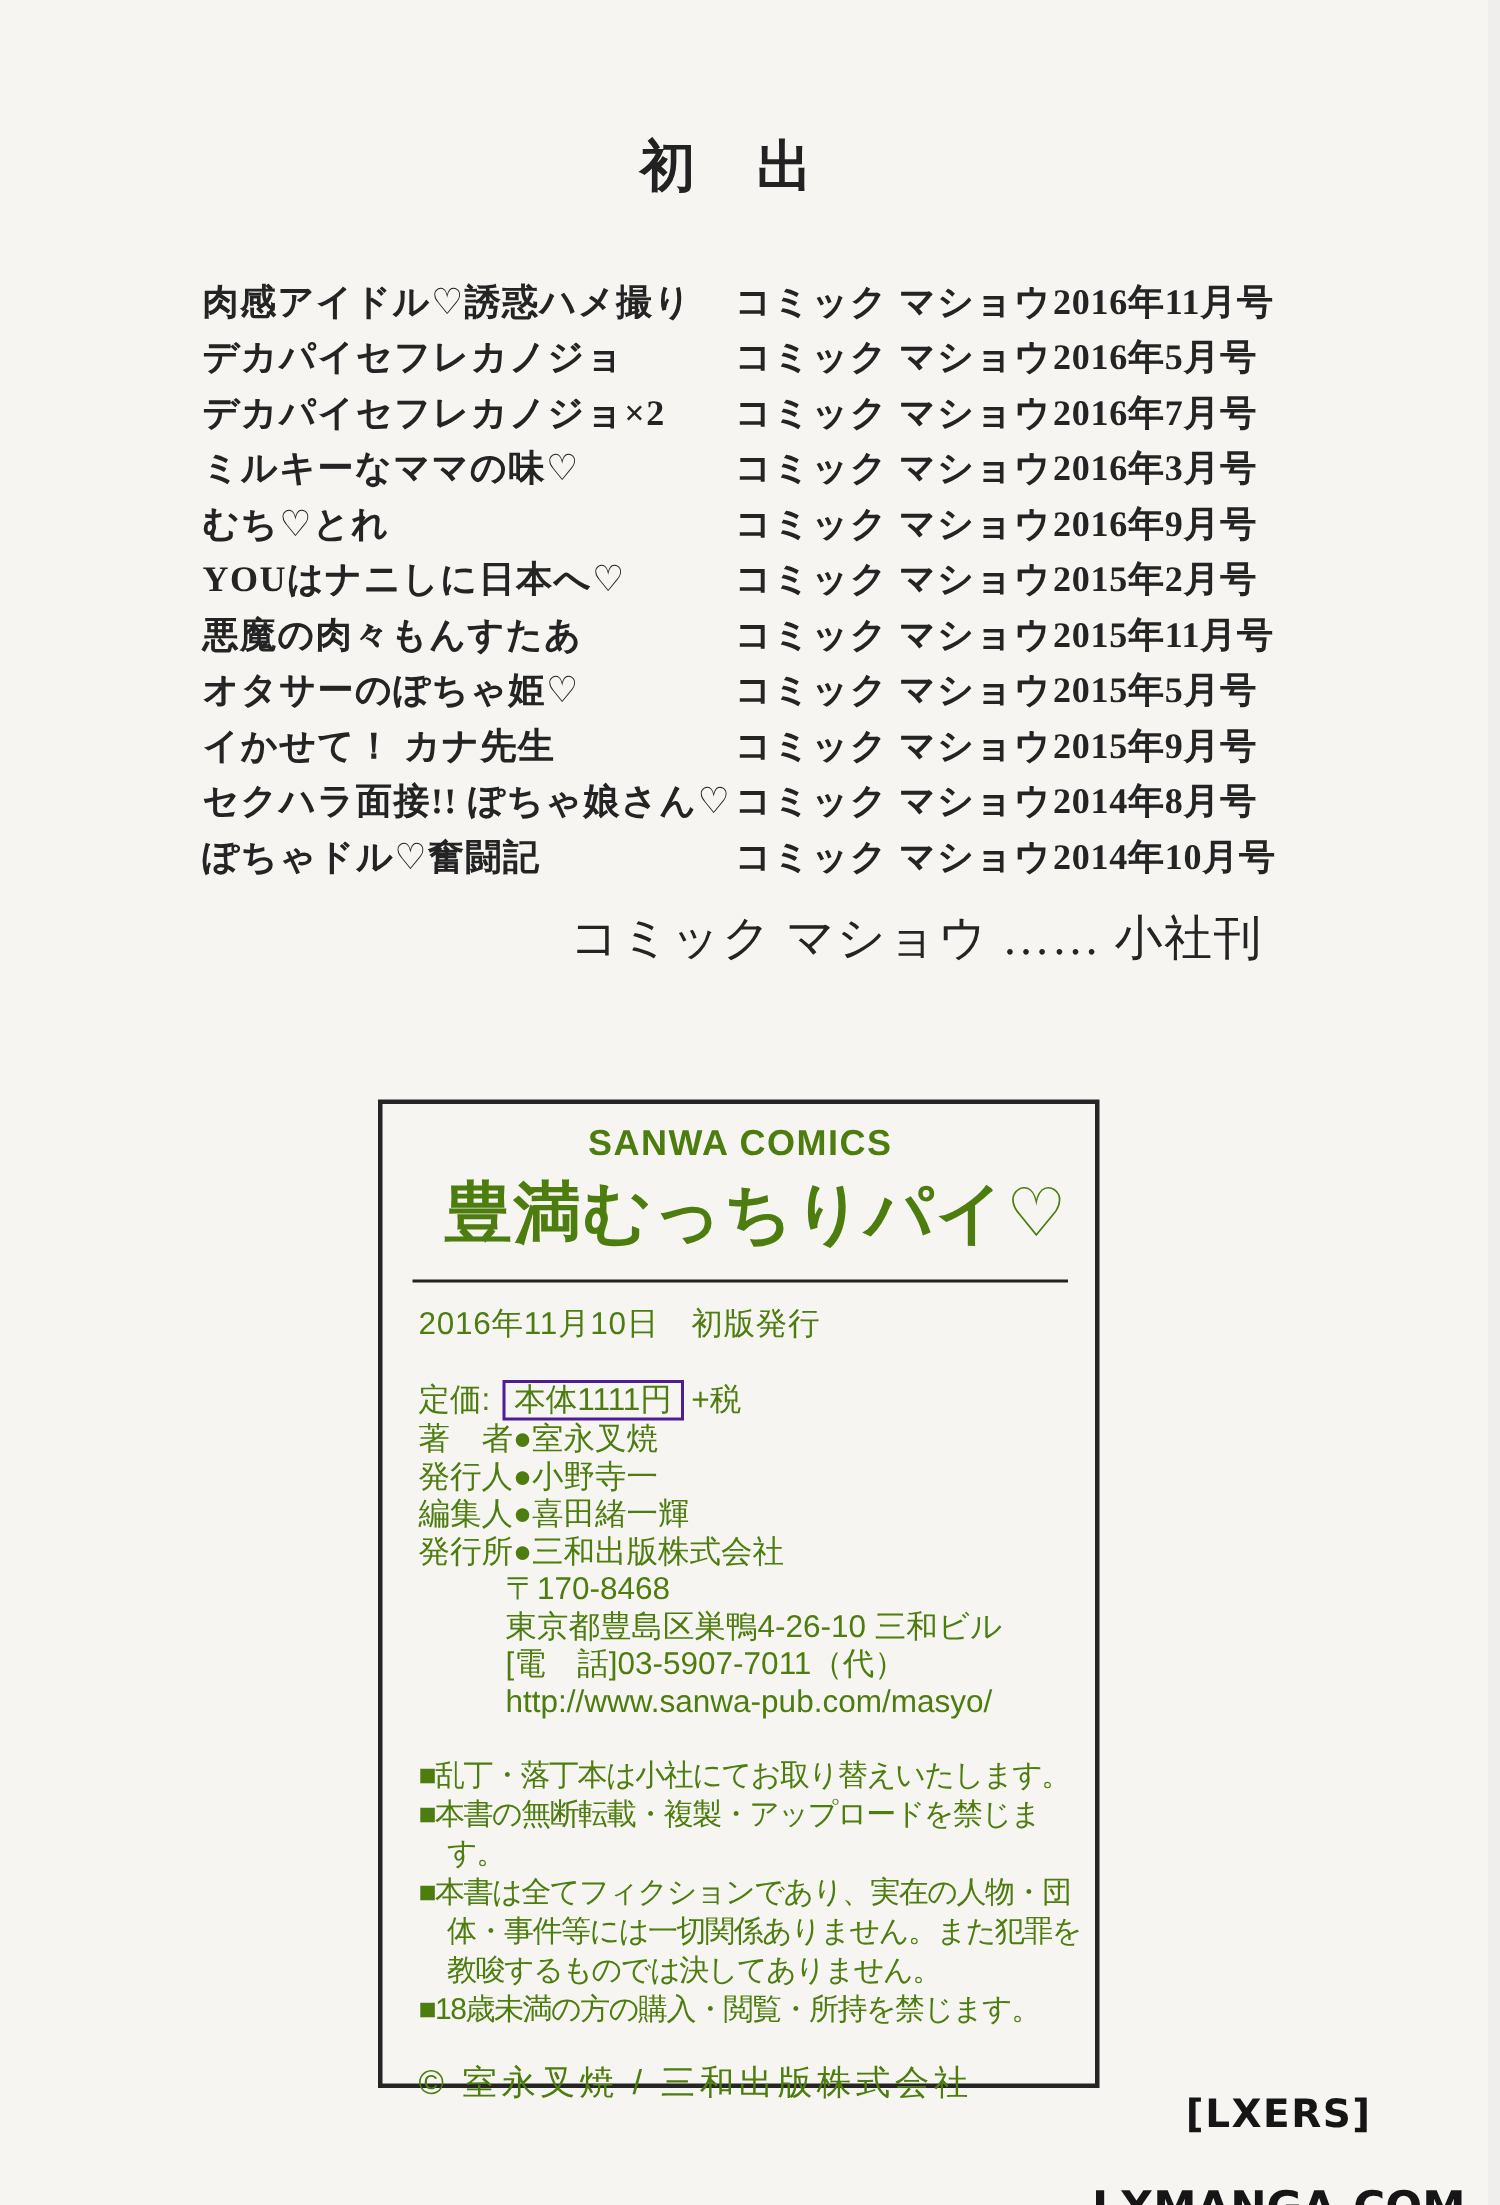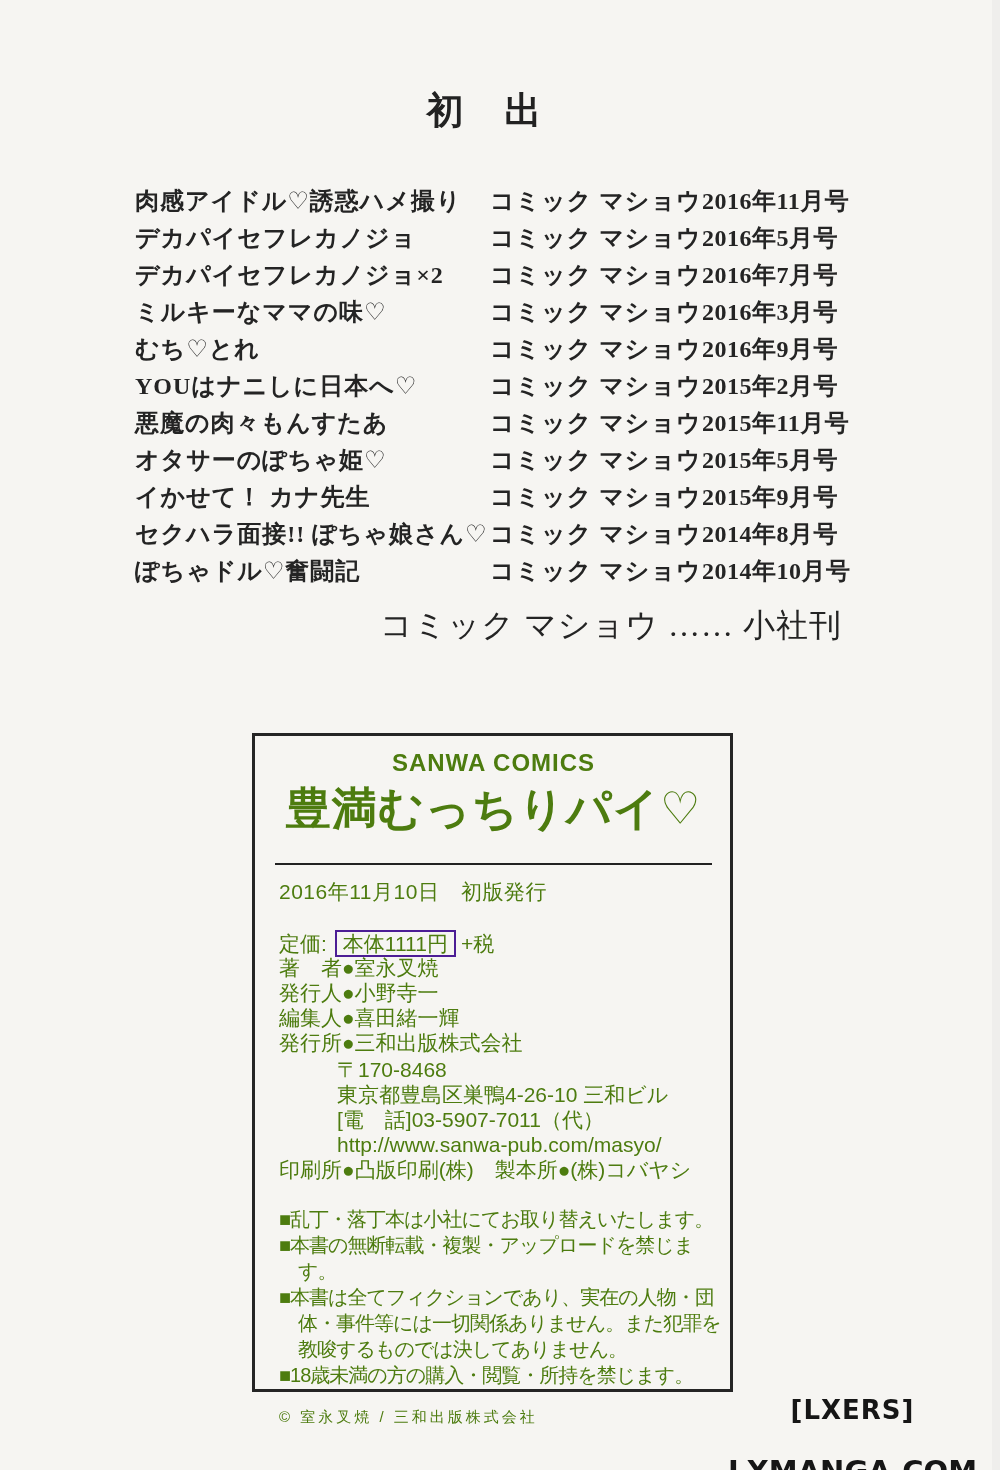--- a/index.html
+++ b/index.html
@@ -49,39 +49,39 @@
     background:transparent;
   }
   .brand{
     text-align:center;margin-right:14px;
     font-size:24px;font-weight:bold;letter-spacing:1px;
     font-family:"Liberation Sans","DejaVu Sans",sans-serif;
   }
   .book-title{
     font-family:"Liberation Serif","DejaVu Serif",serif;
     font-size:45px;font-weight:bold;letter-spacing:1px;
-    text-align:center;white-space:nowrap;
+    text-align:right;white-space:nowrap;
     margin:2px 10px 0 -4px;
-    padding-bottom:24px;
+    padding-bottom:14px;
     border-bottom:2px solid #222;
   }
   .edition{margin-top:13px;font-size:21px;letter-spacing:0.5px;}
   .price-row{margin-top:24px;line-height:25px;white-space:nowrap;}
   .price-boxed{
     display:inline-block;border:2px solid #4c1d95;
     padding:0 6px;margin:0 5px 0 8px;line-height:23px;
   }
-  .credit-line{line-height:25px;white-space:nowrap;font-family:Liberation Mono, monospace;}
+  .credit-line{line-height:25px;white-space:nowrap;}
   .address-block{padding-left:58px;}
   .address-line{line-height:25px;white-space:nowrap;}
   .printer-line{line-height:25px;white-space:nowrap;}
   .notices{margin-top:24px;font-size:20px;letter-spacing:-1px;}
   .notice{line-height:26px;padding-left:19px;text-indent:-19px;}
   .copyright{
-    margin-top:20px;font-size:15px;letter-spacing:3px;white-space:nowrap;
+    margin-top:20px;font-size:23px;letter-spacing:3px;white-space:nowrap;
   }
   
   .watermark{
     position:absolute;right:15px;top:1396px;
     text-align:center;color:#161616;
     font-family:"DejaVu Sans","Liberation Sans",sans-serif;
     font-weight:800;
   }
   .watermark .wm1{font-size:26px;line-height:28px;letter-spacing:1px;}
   .watermark .wm2{font-size:29px;line-height:31px;margin-top:32px;}
@@ -165,21 +165,20 @@
     <div class="credit-line">編集人●喜田緒一輝</div>
     <div class="credit-line">発行所●三和出版株式会社</div>
 
     <div class="address-block">
       <div class="address-line">〒170-8468</div>
       <div class="address-line">東京都豊島区巣鴨4-26-10 三和ビル</div>
       <div class="address-line">[電　話]03-5907-7011（代）</div>
       <div class="address-line">http://www.sanwa-pub.com/masyo/</div>
     </div>
 
-    <div class="printer-line">印刷所●凸版印刷(株)　製本所●(株)コバヤシ</div>
 
     <div class="notices">
       <div class="notice">■乱丁・落丁本は小社にてお取り替えいたします。</div>
       <div class="notice">■本書の無断転載・複製・アップロードを禁じます。</div>
       <div class="notice">■本書は全てフィクションであり、実在の人物・団体・事件等には一切関係ありません。また犯罪を教唆するものでは決してありません。</div>
       <div class="notice">■18歳未満の方の購入・閲覧・所持を禁じます。</div>
     </div>
 
     <div class="copyright">© 室永叉焼 / 三和出版株式会社</div>
   </div>

